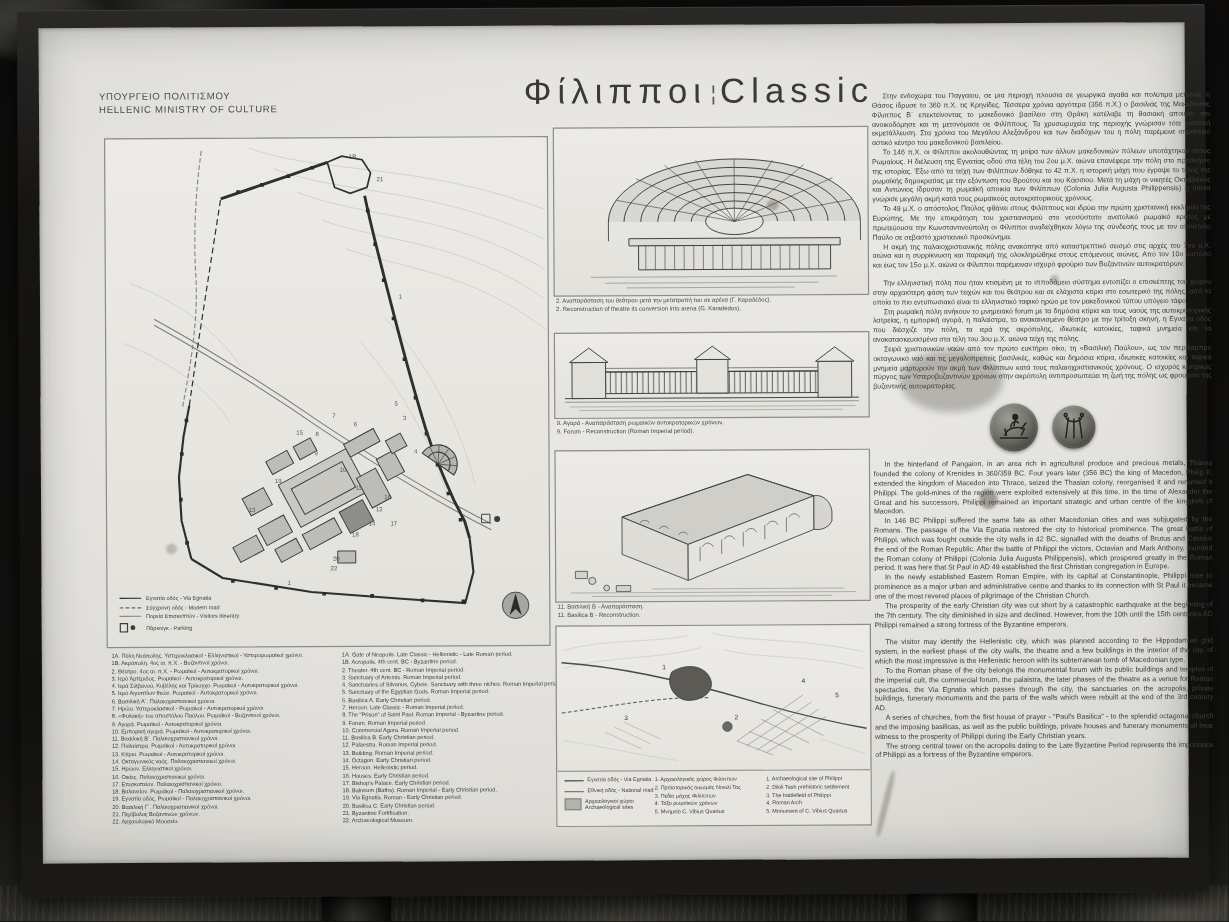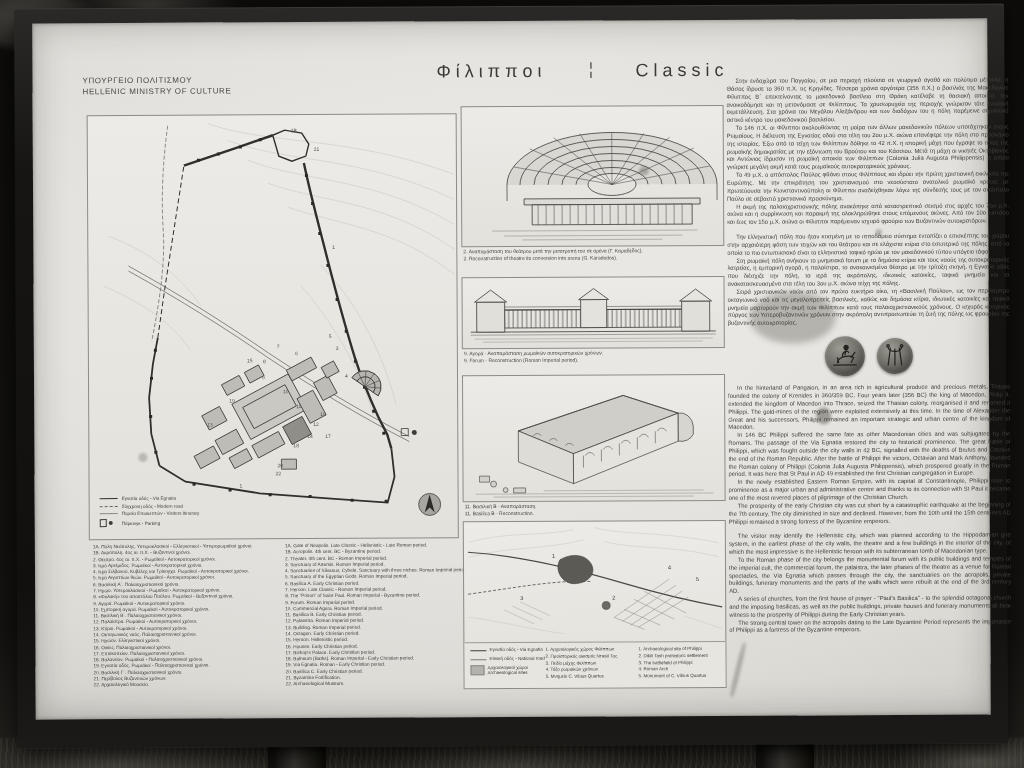--- a/index.html
+++ b/index.html
@@ -24,21 +24,21 @@
     box-shadow:0 8px 22px rgba(0,0,0,.75), inset 0 1px 0 rgba(255,255,255,.08);
     transform:rotate(-0.3deg);}
   .board{position:absolute;left:18px;top:15px;right:17px;bottom:29px;
     background:radial-gradient(120% 95% at 48% 38%, #e8e7e3 25%, #dcdbd6 62%, #c6c5c0 92%, #b5b4af 100%);
     box-shadow:inset 0 0 34px rgba(40,38,34,.28), inset 0 0 4px rgba(0,0,0,.35);}
   
   .ministry{position:absolute;left:50px;top:52px;font-size:8px;letter-spacing:.6px;
     line-height:1.4;color:#4c4b48;}
   .title{position:absolute;left:404px;top:40px;width:292px;display:flex;align-items:baseline;
     justify-content:space-between;color:#3b3a37;}
-  .title .word{font-size:18px;letter-spacing:5px;}
+  .title .word{font-size:29px;letter-spacing:5px;}
   .title .div{font-size:17px;color:#57564f;transform:translateY(-2px);}
   
   .box{position:absolute;border:1px solid #8d8c85;background:linear-gradient(#edebe7,#e2e1db);overflow:hidden;}
   .sitemap{left:54px;top:92px;width:368px;height:423px;}
   .fig1{left:428px;top:85px;width:261px;height:139px;}
   .fig2{left:428px;top:256px;width:261px;height:70px;}
   .fig3{left:428px;top:354px;width:261px;height:125px;}
   .amap{left:428px;top:500px;width:261px;height:166px;}
   .box svg{display:block;width:100%;height:100%;}
   .caption{position:absolute;left:430px;width:259px;font-size:5px;line-height:1.35;color:#4a4a46;}

